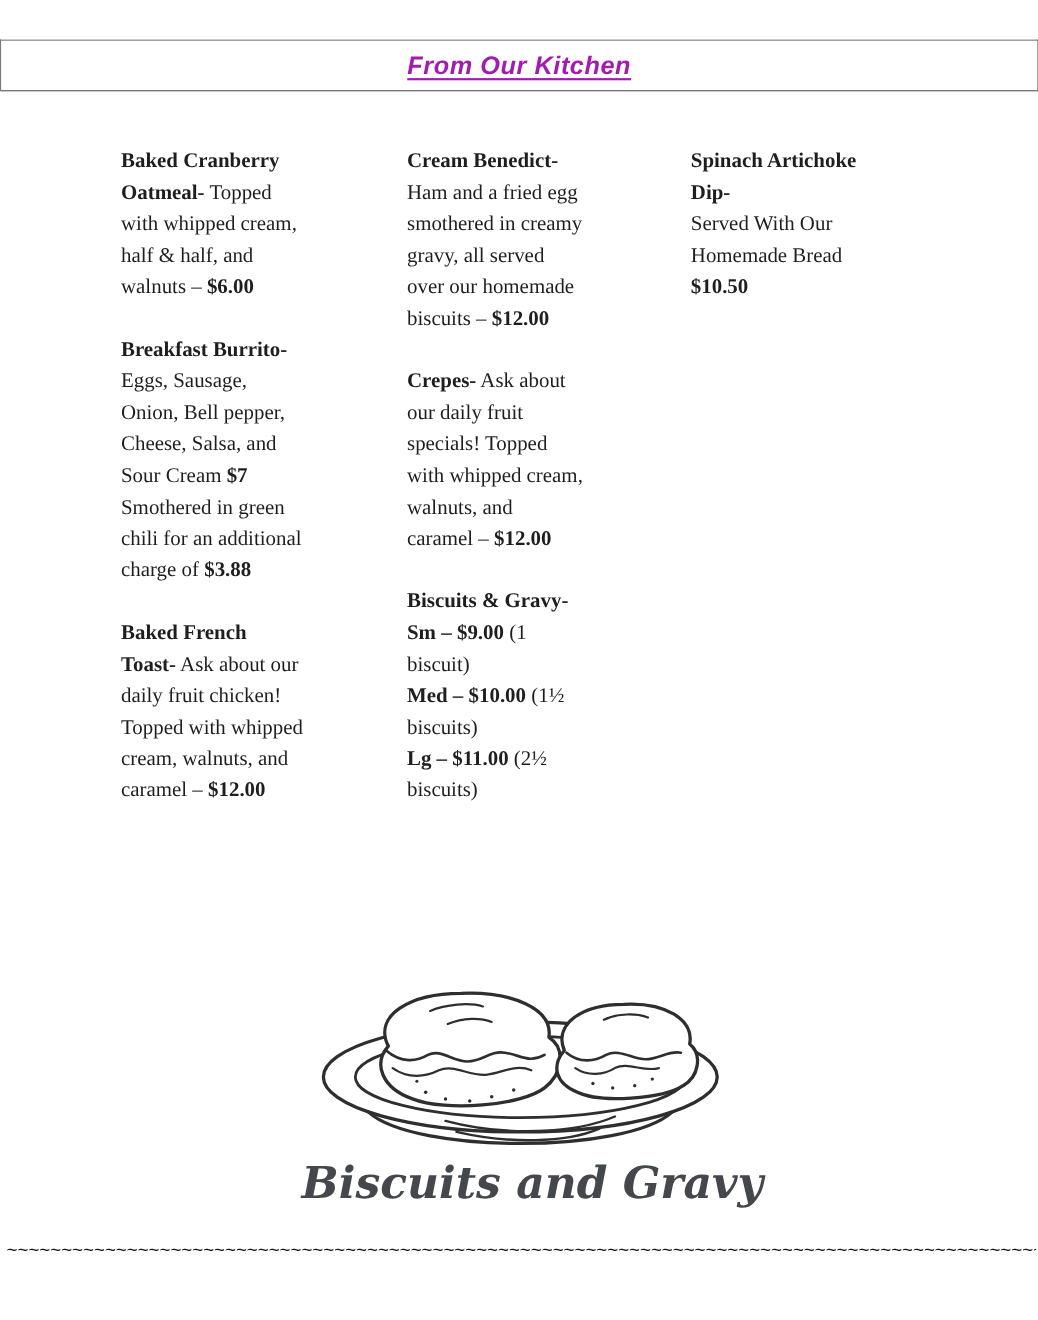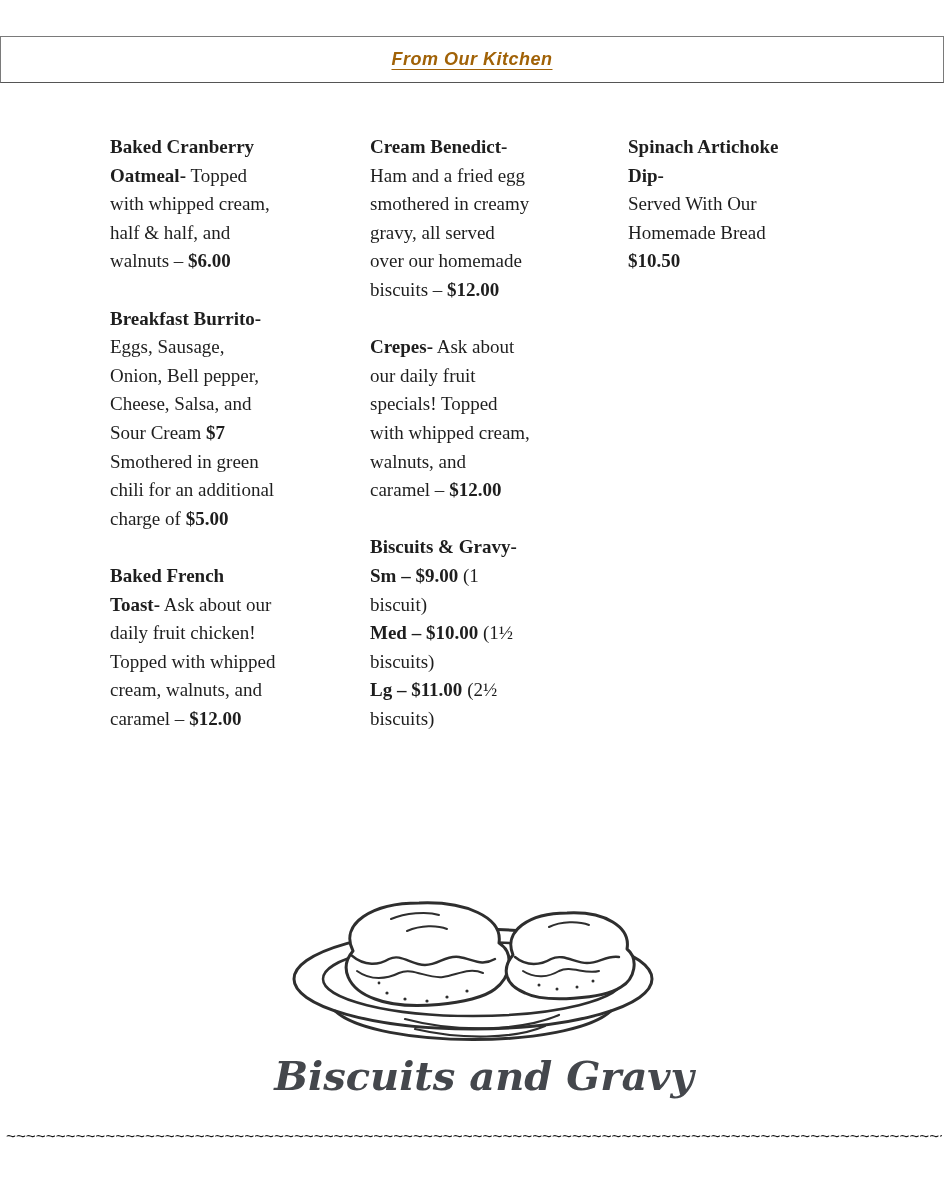--- a/index.html
+++ b/index.html
@@ -12,22 +12,22 @@
   }
   
   .header-box{
     position:absolute;left:0;top:36px;width:942px;height:45px;
     border:1px solid #7a7a7a;
     border-bottom-color:#555;
     display:flex;align-items:center;justify-content:center;
     background:#ffffff;
   }
   .header-title{
-    font-size:18px;font-weight:bold;font-style:italic;
-    color:#a16207;
+    font-size:23px;font-weight:bold;font-style:italic;
+    color:#a21caf;
     text-decoration:underline;
     text-underline-offset:4px;
     letter-spacing:.5px;
   }
   
   .menu-column{position:absolute;top:133px;font-family:Liberation Serif, serif;}
   #col1{left:110px;width:250px;}
   #col2{left:370px;width:250px;}
   #col3{left:628px;width:256px;}
   .menu-item{
@@ -71,21 +71,21 @@
 with whipped cream,
 half &amp; half, and
 walnuts – </span><span class="b">$6.00</span></p>
       <p class="menu-item"><span class="b">Breakfast Burrito-</span><span>
 Eggs, Sausage,
 Onion, Bell pepper,
 Cheese, Salsa, and
 Sour Cream </span><span class="b">$7</span><span>
 Smothered in green
 chili for an additional
-charge of </span><span class="b">$5.00</span></p>
+charge of </span><span class="b">$3.88</span></p>
       <p class="menu-item"><span class="b">Baked French
 Toast-</span><span> Ask about our
 daily fruit chicken!
 Topped with whipped
 cream, walnuts, and
 caramel – </span><span class="b">$12.00</span></p>
     </div>
   <div id="col2" class="menu-column">
       <p class="menu-item"><span class="b">Cream Benedict-</span><span>
 Ham and a fried egg

